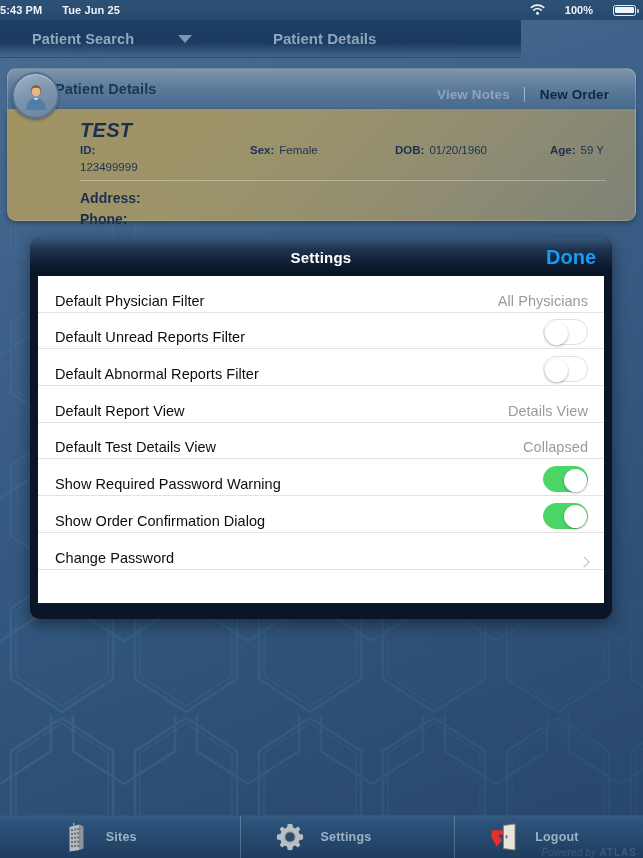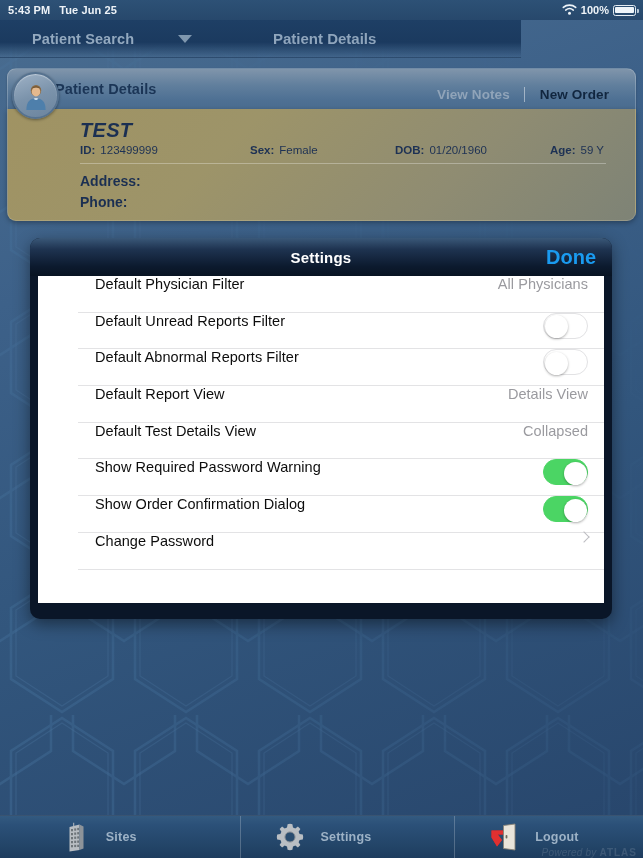--- a/index.html
+++ b/index.html
@@ -37,30 +37,29 @@
     background: linear-gradient(180deg, #2d5176 0%, #27486c 100%);
     color: #eef3f8;
     font-size: 11px;
     display: flex;
     align-items: center;
     z-index: 20;
   }
   #status-bar .sb-left {
     display: flex;
     align-items: center;
-    gap: 9px;
-    padding-left: 8px;
+    gap: 20px;
     font-weight: bold;
     letter-spacing: .1px;
   }
   #status-bar .sb-right {
     margin-left: auto;
     display: flex;
     align-items: center;
-    gap: 4px;
+    gap: 20px;
     padding-right: 7px;
     font-weight: bold;
   }
   .battery {
     width: 23px; height: 11px;
     border: 1.3px solid #e4ecf3;
     border-radius: 2.5px;
     position: relative;
     box-sizing: border-box;
     padding: 1.3px;
@@ -206,21 +205,21 @@
     font-size: 11.5px;
     color: #1d3154;
     padding-bottom: 7px;
   }
   #patient-card .pc-meta .fld {
     display: flex;
     gap: 5px;
   }
   #patient-card .pc-meta .lbl { font-weight: bold; }
   #patient-card .pc-meta .val { font-weight: normal; }
-  #patient-card .pc-meta .fld:nth-child(1) { width: 170px; }
+  #patient-card .pc-meta .fld:nth-child(1) { width: 170px; flex-direction: column; }
   #patient-card .pc-meta .fld:nth-child(2) { width: 145px; }
   #patient-card .pc-meta .fld:nth-child(3) { width: 155px; }
   #patient-card .pc-divider {
     height: 1px;
     background: rgba(255,255,255,.3);
     margin-right: 3px;
     margin-bottom: 7px;
   }
   #patient-card .pc-line {
     color: #1b2f52;
@@ -264,26 +263,25 @@
   }
   #settings-list {
     margin: 0 8px 8px 8px;
     height: 327px;
     background: #ffffff;
     overflow: hidden;
   }
   .srow {
     height: 36.7px;
     display: flex;
-    align-items: flex-start;
-    padding: 0 16px 12px 17px;
+    align-items: flex-end;
+    padding: 0 16px 3px 17px;
     border-bottom: 1px solid #e3e3e5;
     box-sizing: border-box;
     position: relative;
-    margin-left: 40px;
   }
   .srow .srow-label {
     font-size: 14.5px;
     color: #0d0d0d;
     letter-spacing: .05px;
   }
   .srow .srow-value {
     margin-left: auto;
     font-size: 14.5px;
     color: #9a9a9f;

